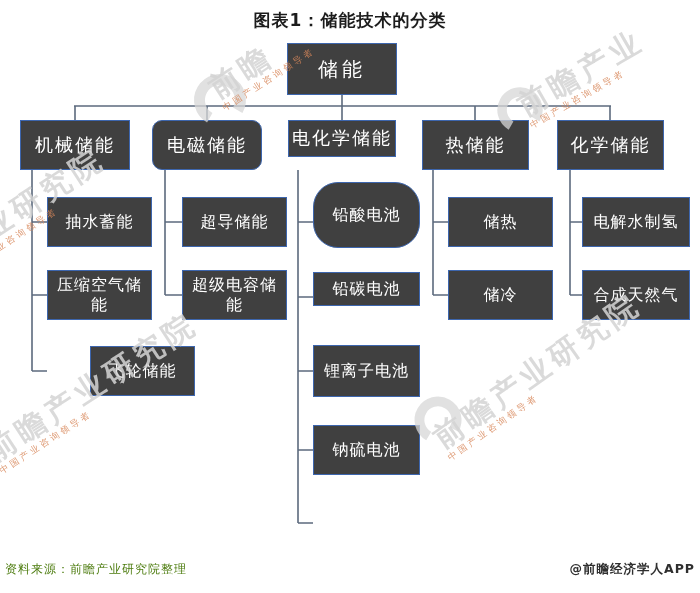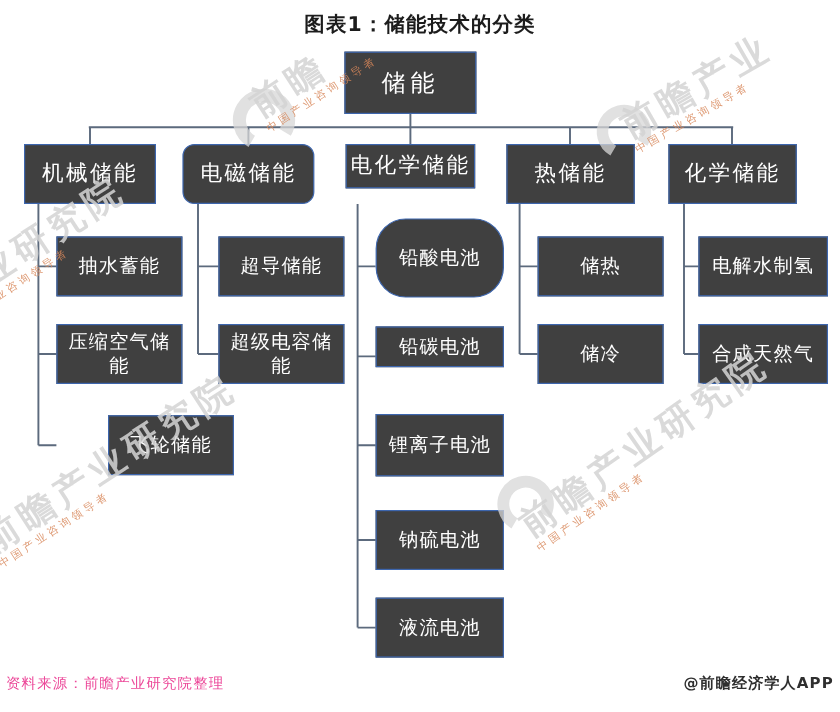--- a/index.html
+++ b/index.html
@@ -15,21 +15,21 @@
   svg.connectors{position:absolute;left:0;top:0;z-index:1;}
   .node{
     position:absolute;box-sizing:border-box;background:#404040;border:1px solid #3d66ae;
     color:#ffffff;display:flex;align-items:center;justify-content:center;text-align:center;
     line-height:1.25;letter-spacing:1px;z-index:2;padding:2px 3px;
   }
   .lvl1{font-size:20px;letter-spacing:4px;}
   .lvl2{font-size:18px;letter-spacing:2px;}
   .lvl3{font-size:16px;}
   .footer-source{
-    position:absolute;left:5px;top:561px;font-size:12px;color:#ec4899;z-index:2;letter-spacing:1px;
+    position:absolute;left:5px;top:561px;font-size:12px;color:#4d7c0f;z-index:2;letter-spacing:1px;
   }
   .footer-brand{
     position:absolute;right:5px;top:561px;font-size:12.5px;color:#2f2f2f;font-weight:bold;z-index:2;letter-spacing:1px;
   }
   .wm{
     position:absolute;z-index:3;pointer-events:none;white-space:nowrap;
     transform:rotate(-33deg);transform-origin:0 50%;opacity:.85;
   }
   .wm .wm-main{
     display:block;font-size:30px;font-weight:bold;color:#d4d4d4;letter-spacing:5px;line-height:1;
@@ -69,21 +69,20 @@
   <div class="node lvl3" style="left:47px;top:270px;width:105px;height:50px;">压缩空气储能</div>
   <div class="node lvl3" style="left:47px;top:346px;width:105px;height:50px;margin-left:43px;">飞轮储能</div>
 
   <div class="node lvl3" style="left:182px;top:197px;width:105px;height:50px;">超导储能</div>
   <div class="node lvl3" style="left:182px;top:270px;width:105px;height:50px;">超级电容储能</div>
 
   <div class="node lvl3" style="left:313px;top:182px;width:107px;height:66px;border-radius:25px;">铅酸电池</div>
   <div class="node lvl3" style="left:313px;top:272px;width:107px;height:34px;">铅碳电池</div>
   <div class="node lvl3" style="left:313px;top:345px;width:107px;height:52px;">锂离子电池</div>
   <div class="node lvl3" style="left:313px;top:425px;width:107px;height:50px;">钠硫电池</div>
-  <div class="node lvl3" style="left:313px;top:498px;width:107px;height:50px;">液流电池</div>
 
   <div class="node lvl3" style="left:448px;top:197px;width:105px;height:50px;">储热</div>
   <div class="node lvl3" style="left:448px;top:270px;width:105px;height:50px;">储冷</div>
 
   <div class="node lvl3" style="left:582px;top:197px;width:108px;height:50px;">电解水制氢</div>
   <div class="node lvl3" style="left:582px;top:270px;width:108px;height:50px;">合成天然气</div>
 
   <svg class="wm-logo" style="left:188px;top:68px;" width="64" height="64" viewBox="0 0 100 100">
     <circle cx="50" cy="50" r="32" fill="none" stroke="#d7d7d7" stroke-width="17" stroke-dasharray="150 52" transform="rotate(120 50 50)"></circle>
   </svg>

